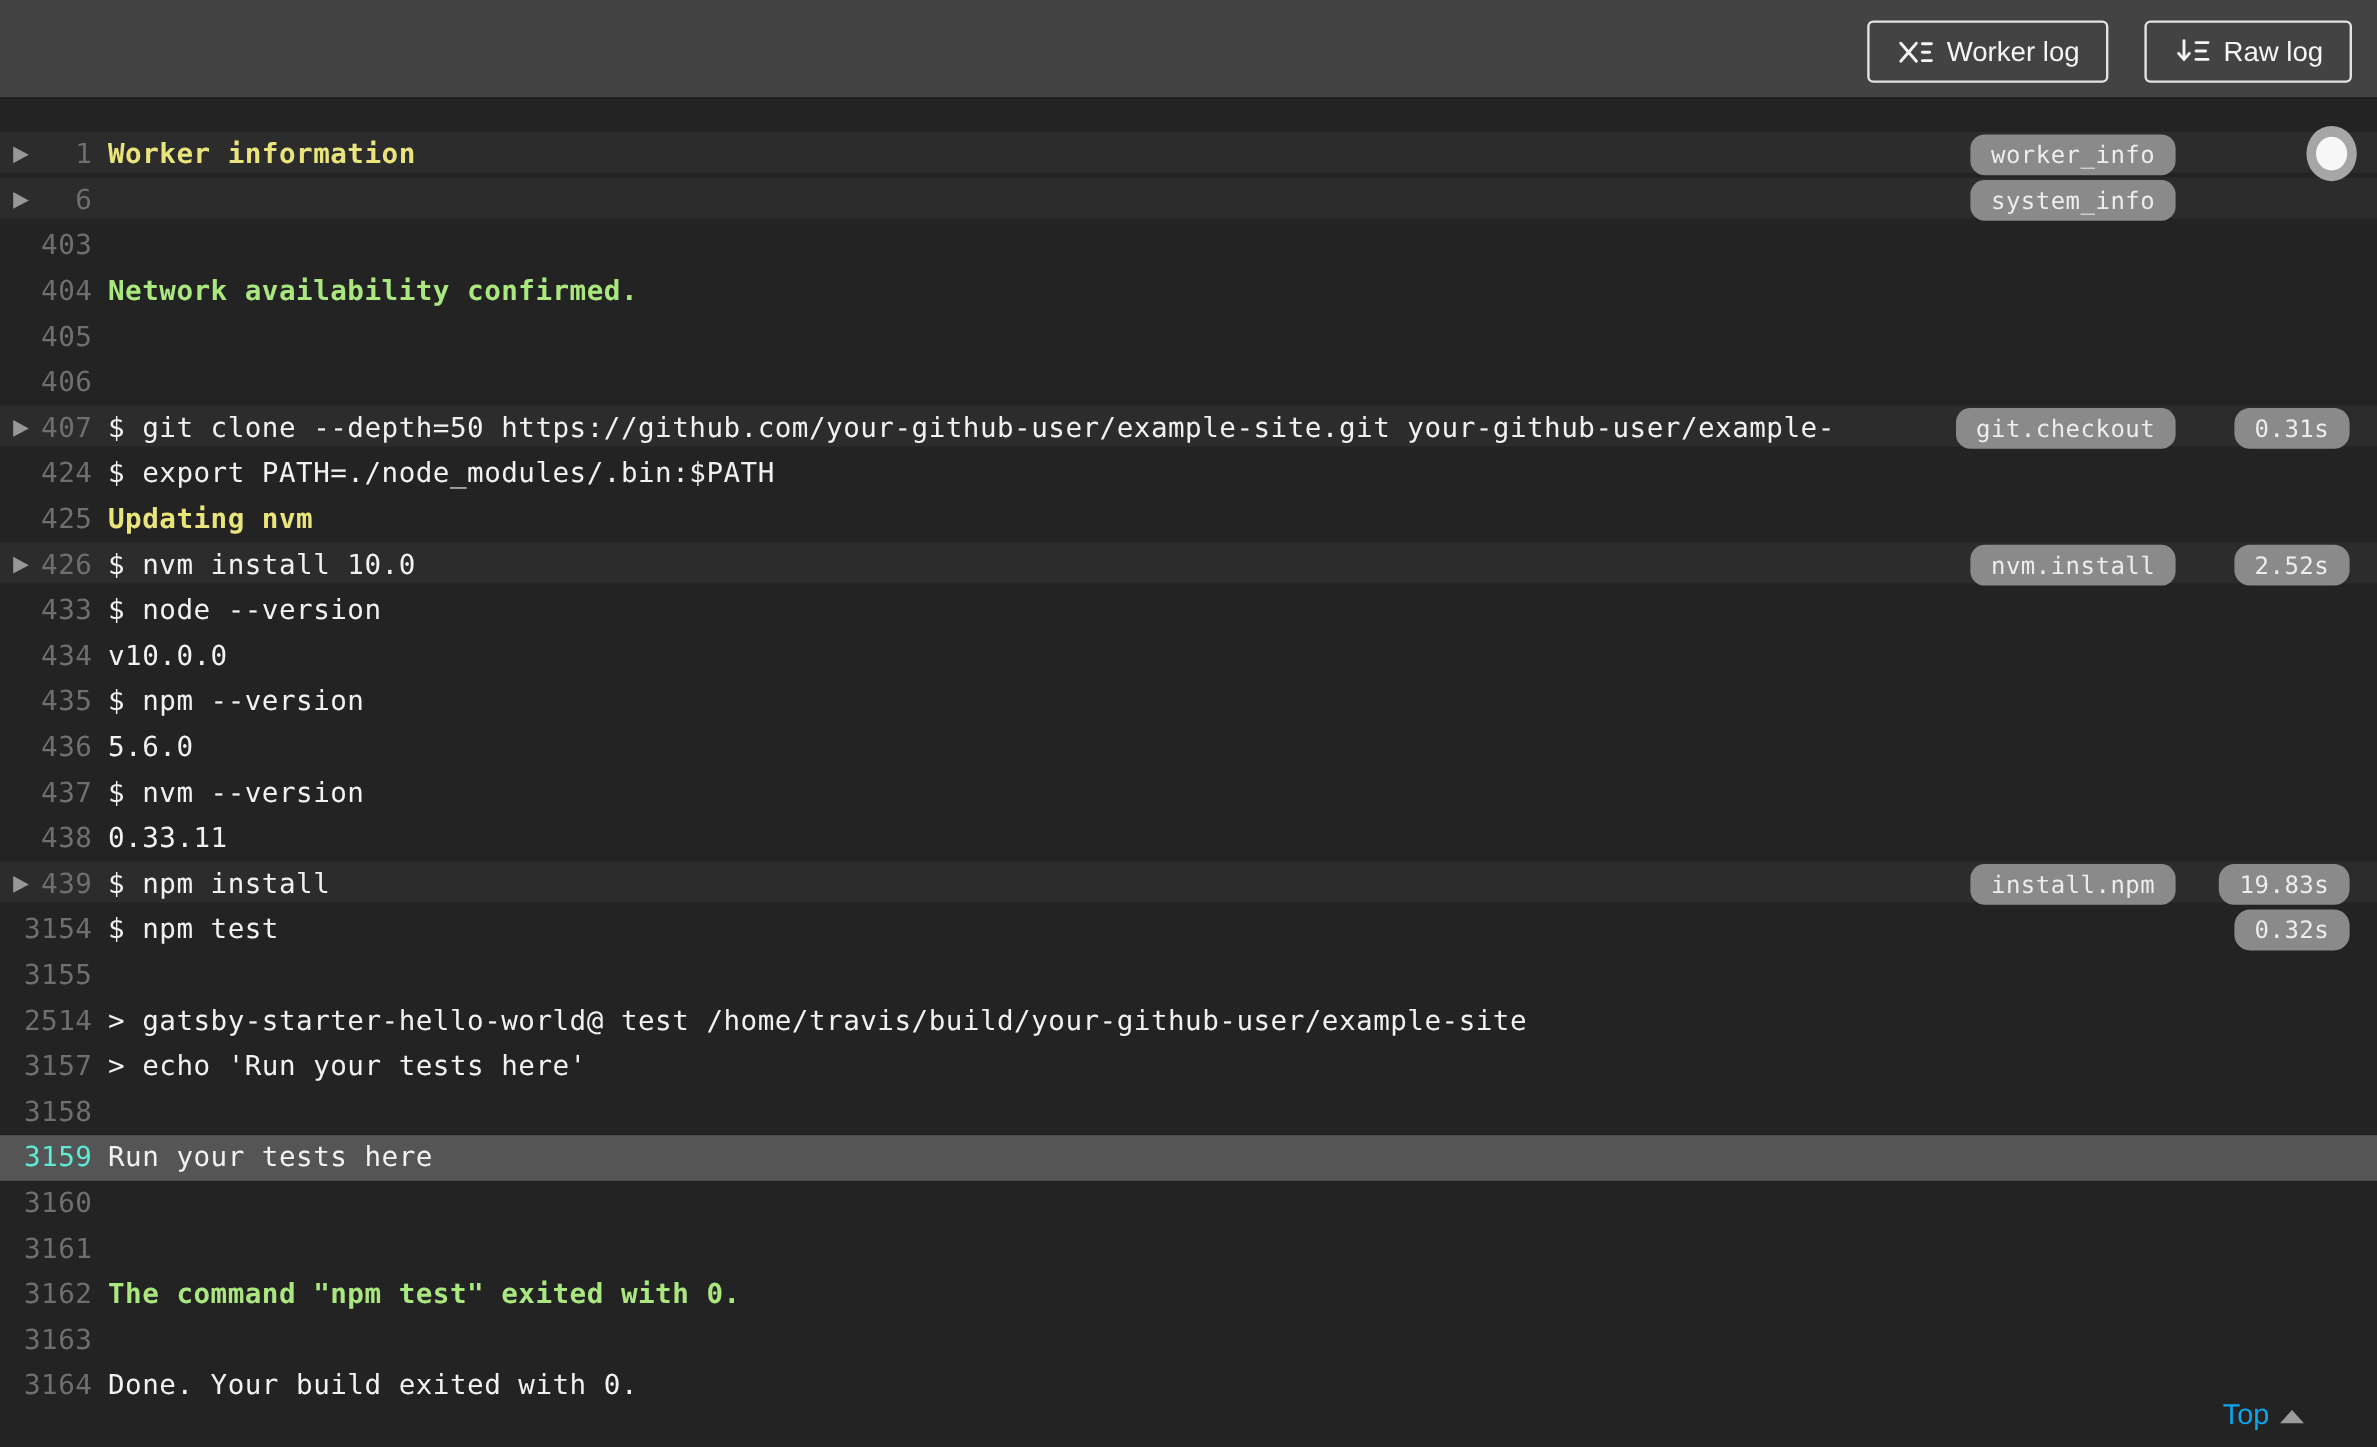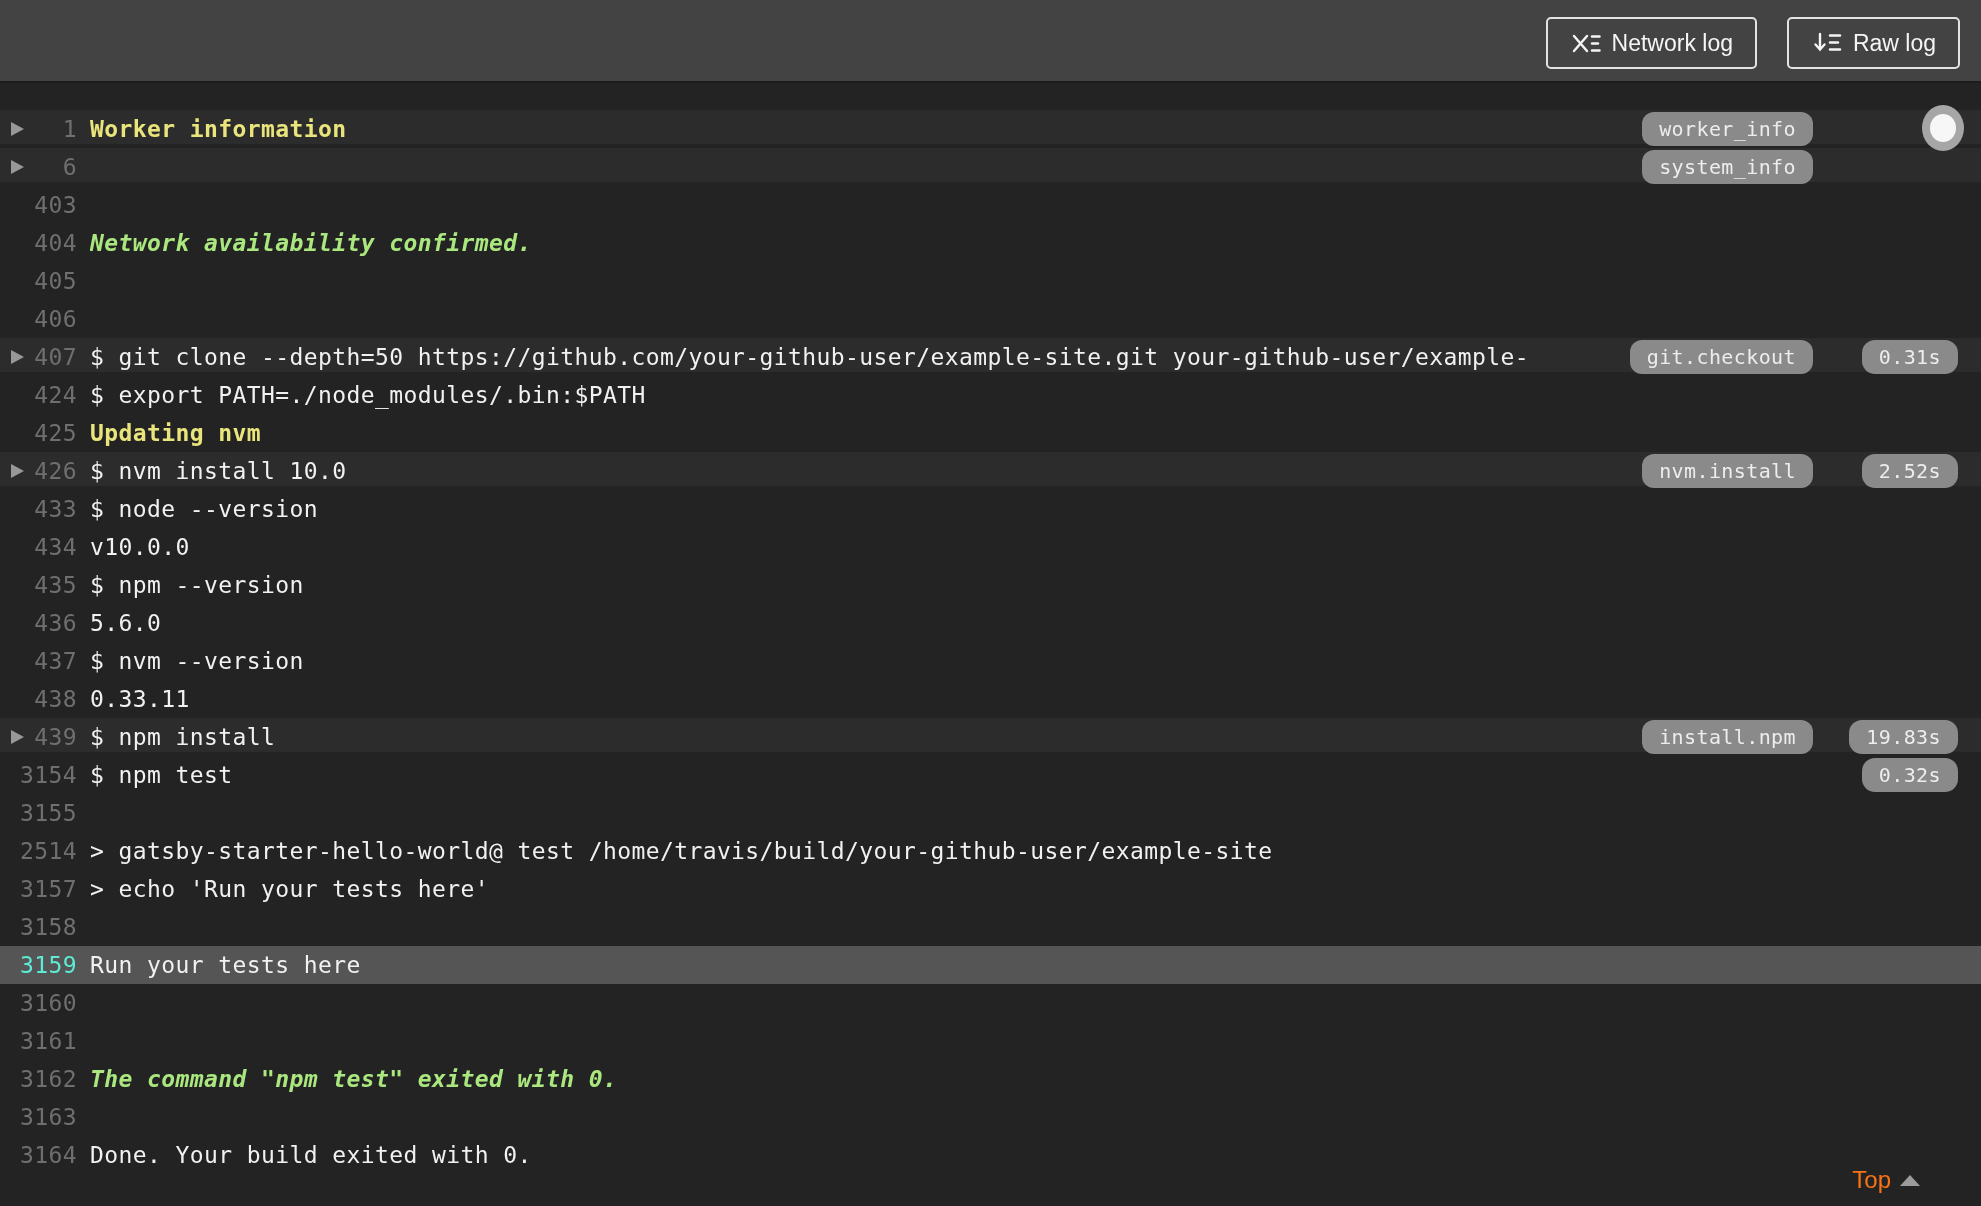--- a/index.html
+++ b/index.html
@@ -48,21 +48,21 @@
     position:absolute; left:11px; top:12px; width:0; height:0;
     border-left:13px solid #989898;
     border-top:7px solid transparent; border-bottom:7px solid transparent;
     cursor:pointer;
   }
   .row .text {
     position:absolute; left:90px; top:0; right:170px;
     overflow:hidden; white-space:pre;
   }
   .row.yellow .text { color:var(--yellow,#e9e57c); font-weight:bold; }
-  .row.green  .text { color:var(--green,#aae87f);  font-weight:bold;font-style:italic; }
+  .row.green  .text { color:var(--green,#aae87f);  font-weight:bold; }
   .row.fold {
     background:var(--fold-bg,#2c2c2c);
     box-shadow: inset 0 -4px 0 var(--log-bg,#232323);
   }
   .row.selected { background:var(--selected-bg,#555555); }
   .row.selected .num { color:#5eead4; }
 
   .badge {
     position:absolute; top:2px; height:34px; line-height:34px;
     border-radius:12px; background:var(--badge-bg,#8a8a8a);
@@ -78,21 +78,21 @@
     border-radius:50%; background:#a6a6a6; cursor:pointer;
   }
   .knob::after {
     content:""; position:absolute; left:8px; top:9px;
     width:26px; height:28px; border-radius:50%; background:#f7f7f7;
   }
 
   
   .top-link {
     position:absolute; right:61px; bottom:12px;
-    color:#f97316; font-size:24px; cursor:pointer;
+    color:#0ea5e9; font-size:24px; cursor:pointer;
     display:flex; align-items:center; gap:9px;
   }
   .top-arrow {
     width:0; height:0;
     border-left:10px solid transparent; border-right:10px solid transparent;
     border-bottom:11px solid #9b9b9b;
   }
 </style>
 </head>
 <body>
@@ -100,21 +100,21 @@
 <div class="topbar">
   <button class="btn btn-remove">
     <span>
       <svg width="31" height="27" viewBox="0 0 31 27" fill="none" stroke="#f5f5f5" stroke-width="2.4" stroke-linecap="round">
         <path d="M4 6 L17 21 M17 6 L4 21"></path>
         <path d="M22 6.5 H29.5"></path>
         <path d="M22 13.5 H28"></path>
         <path d="M22 20.5 H29.5"></path>
       </svg>
     </span>
-    <span>Network log</span>
+    <span>Worker log</span>
   </button>
   <button class="btn btn-raw">
     <span>
       <svg width="31" height="27" viewBox="0 0 31 27" fill="none" stroke="#f5f5f5" stroke-width="2.4" stroke-linecap="round">
         <path d="M9 4 V19"></path>
         <path d="M4.5 14.5 L9 19.5 L13.5 14.5"></path>
         <path d="M19 5.5 H29"></path>
         <path d="M19 12.5 H27"></path>
         <path d="M19 19.5 H29"></path>
       </svg>

